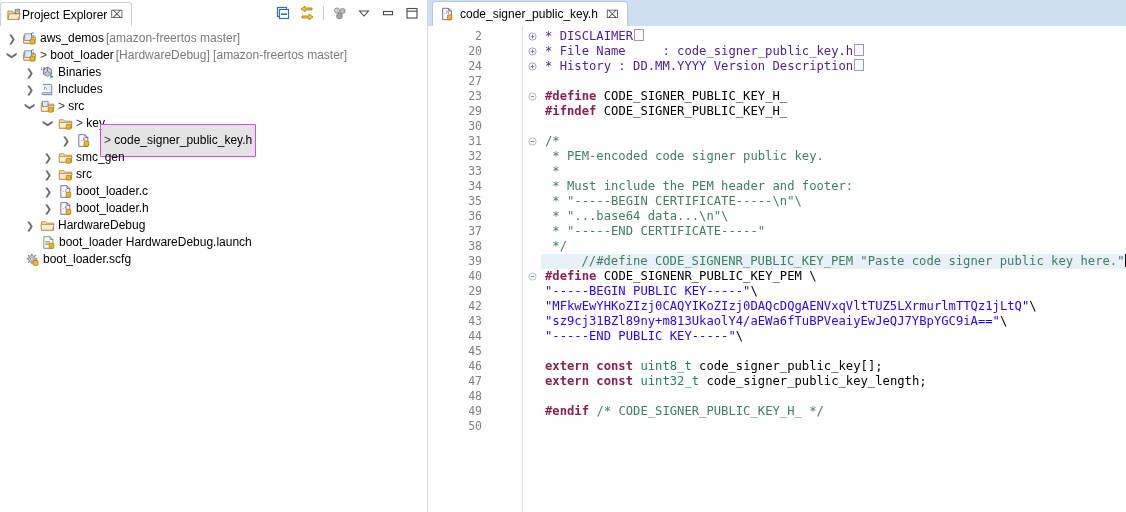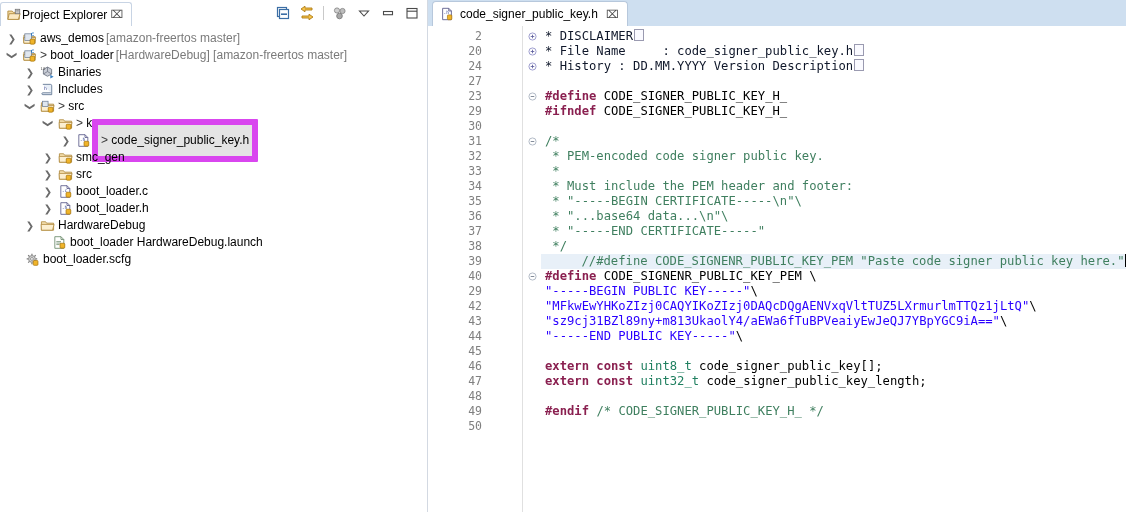--- a/index.html
+++ b/index.html
@@ -121,26 +121,27 @@
     display: flex;
     align-items: center;
     justify-content: center;
   }
   .tree-label {
     padding: 0 2px;
     color: #000;
   }
   .tree-label.selected {
     background: #e4e4e4;
-    border: 6px solid #d946ef;
+    border: 1px solid #d946ef;
     border-radius: 1px;
     padding: 8px 3px;
     line-height: 15px;
     height: 15px;
     display: inline-block;
+    margin-left: 8px;
   }
   .tree-suffix { color: #7a7a7a; }
   .gt { color: #3a3a3a; }
 
   
   .editor {
     position: relative;
     flex: 1 1 auto;
     height: 512px;
     background: #ffffff;
@@ -227,21 +228,21 @@
     font-family: "DejaVu Sans Mono", monospace;
     font-size: 12.2px;
     color: #000000;
     padding-left: 4px;
   }
   .code-line.hl {
     background: #e8f0f8;
     text-align: right;
   }
   .tok-cmt  { color: #3f7f5f; }
-  .tok-cmtb { color: #0f172a; }
+  .tok-cmtb { color: #4c1d95; }
   .tok-pp   { color: #8a2050; font-weight: bold; }
   .tok-ppn  { color: #000000; }
   .tok-str  { color: #2a00ff; }
   .tok-kw   { color: #8a2050; font-weight: bold; }
   .tok-type { color: #1f7f5f; }
   .tok-plain{ color: #000000; }
   .caret {
     display: inline-block;
     width: 1.5px;
     height: 13px;
@@ -456,21 +457,21 @@
         <div class="tree-row" style="padding-left: 22px;">
           <span class="arrow">❯</span>
           <span class="ticon">
             <svg width="15" height="15" viewBox="0 0 16 16" class="svgicon">
               <path d="M1.5 4 L6 4 L7 5.5 L14.5 5.5 L14.5 13 L1.5 13 Z" fill="#f7e2b2" stroke="#b08a3e" stroke-width="0.9"></path>
               <path d="M1.2 6.8 L15 6.8 L13.4 13 L1.5 13 Z" fill="#fcefd0" stroke="#b08a3e" stroke-width="0.9"></path>
             </svg>
           </span>
           <span class="tree-label">HardwareDebug</span>
         </div>
-        <div class="tree-row" style="padding-left: 34px;">
+        <div class="tree-row" style="padding-left: 23px;">
           <span class="arrow"></span>
           <span class="ticon">
             <svg width="15" height="15" viewBox="0 0 16 16" class="svgicon">
               <path d="M3 1.8 h6.6 l3 3 v9.4 h-9.6 Z" fill="#ffffff" stroke="#6a8a6a" stroke-width="0.9"></path>
               <path d="M9.6 1.8 v3 h3" fill="none" stroke="#6a8a6a" stroke-width="0.9"></path>
               <path d="M4.6 7 h5 M4.6 8.6 h5 M4.6 10.2 h3.4" stroke="#6a8a6a" stroke-width="0.8"></path>
               <rect x="8.6" y="8.8" width="5" height="5.2" rx="1" fill="#f0b429" stroke="#a8760d" stroke-width="0.8"></rect>
             </svg>
           </span>
           <span class="tree-label">boot_loader HardwareDebug.launch</span>

